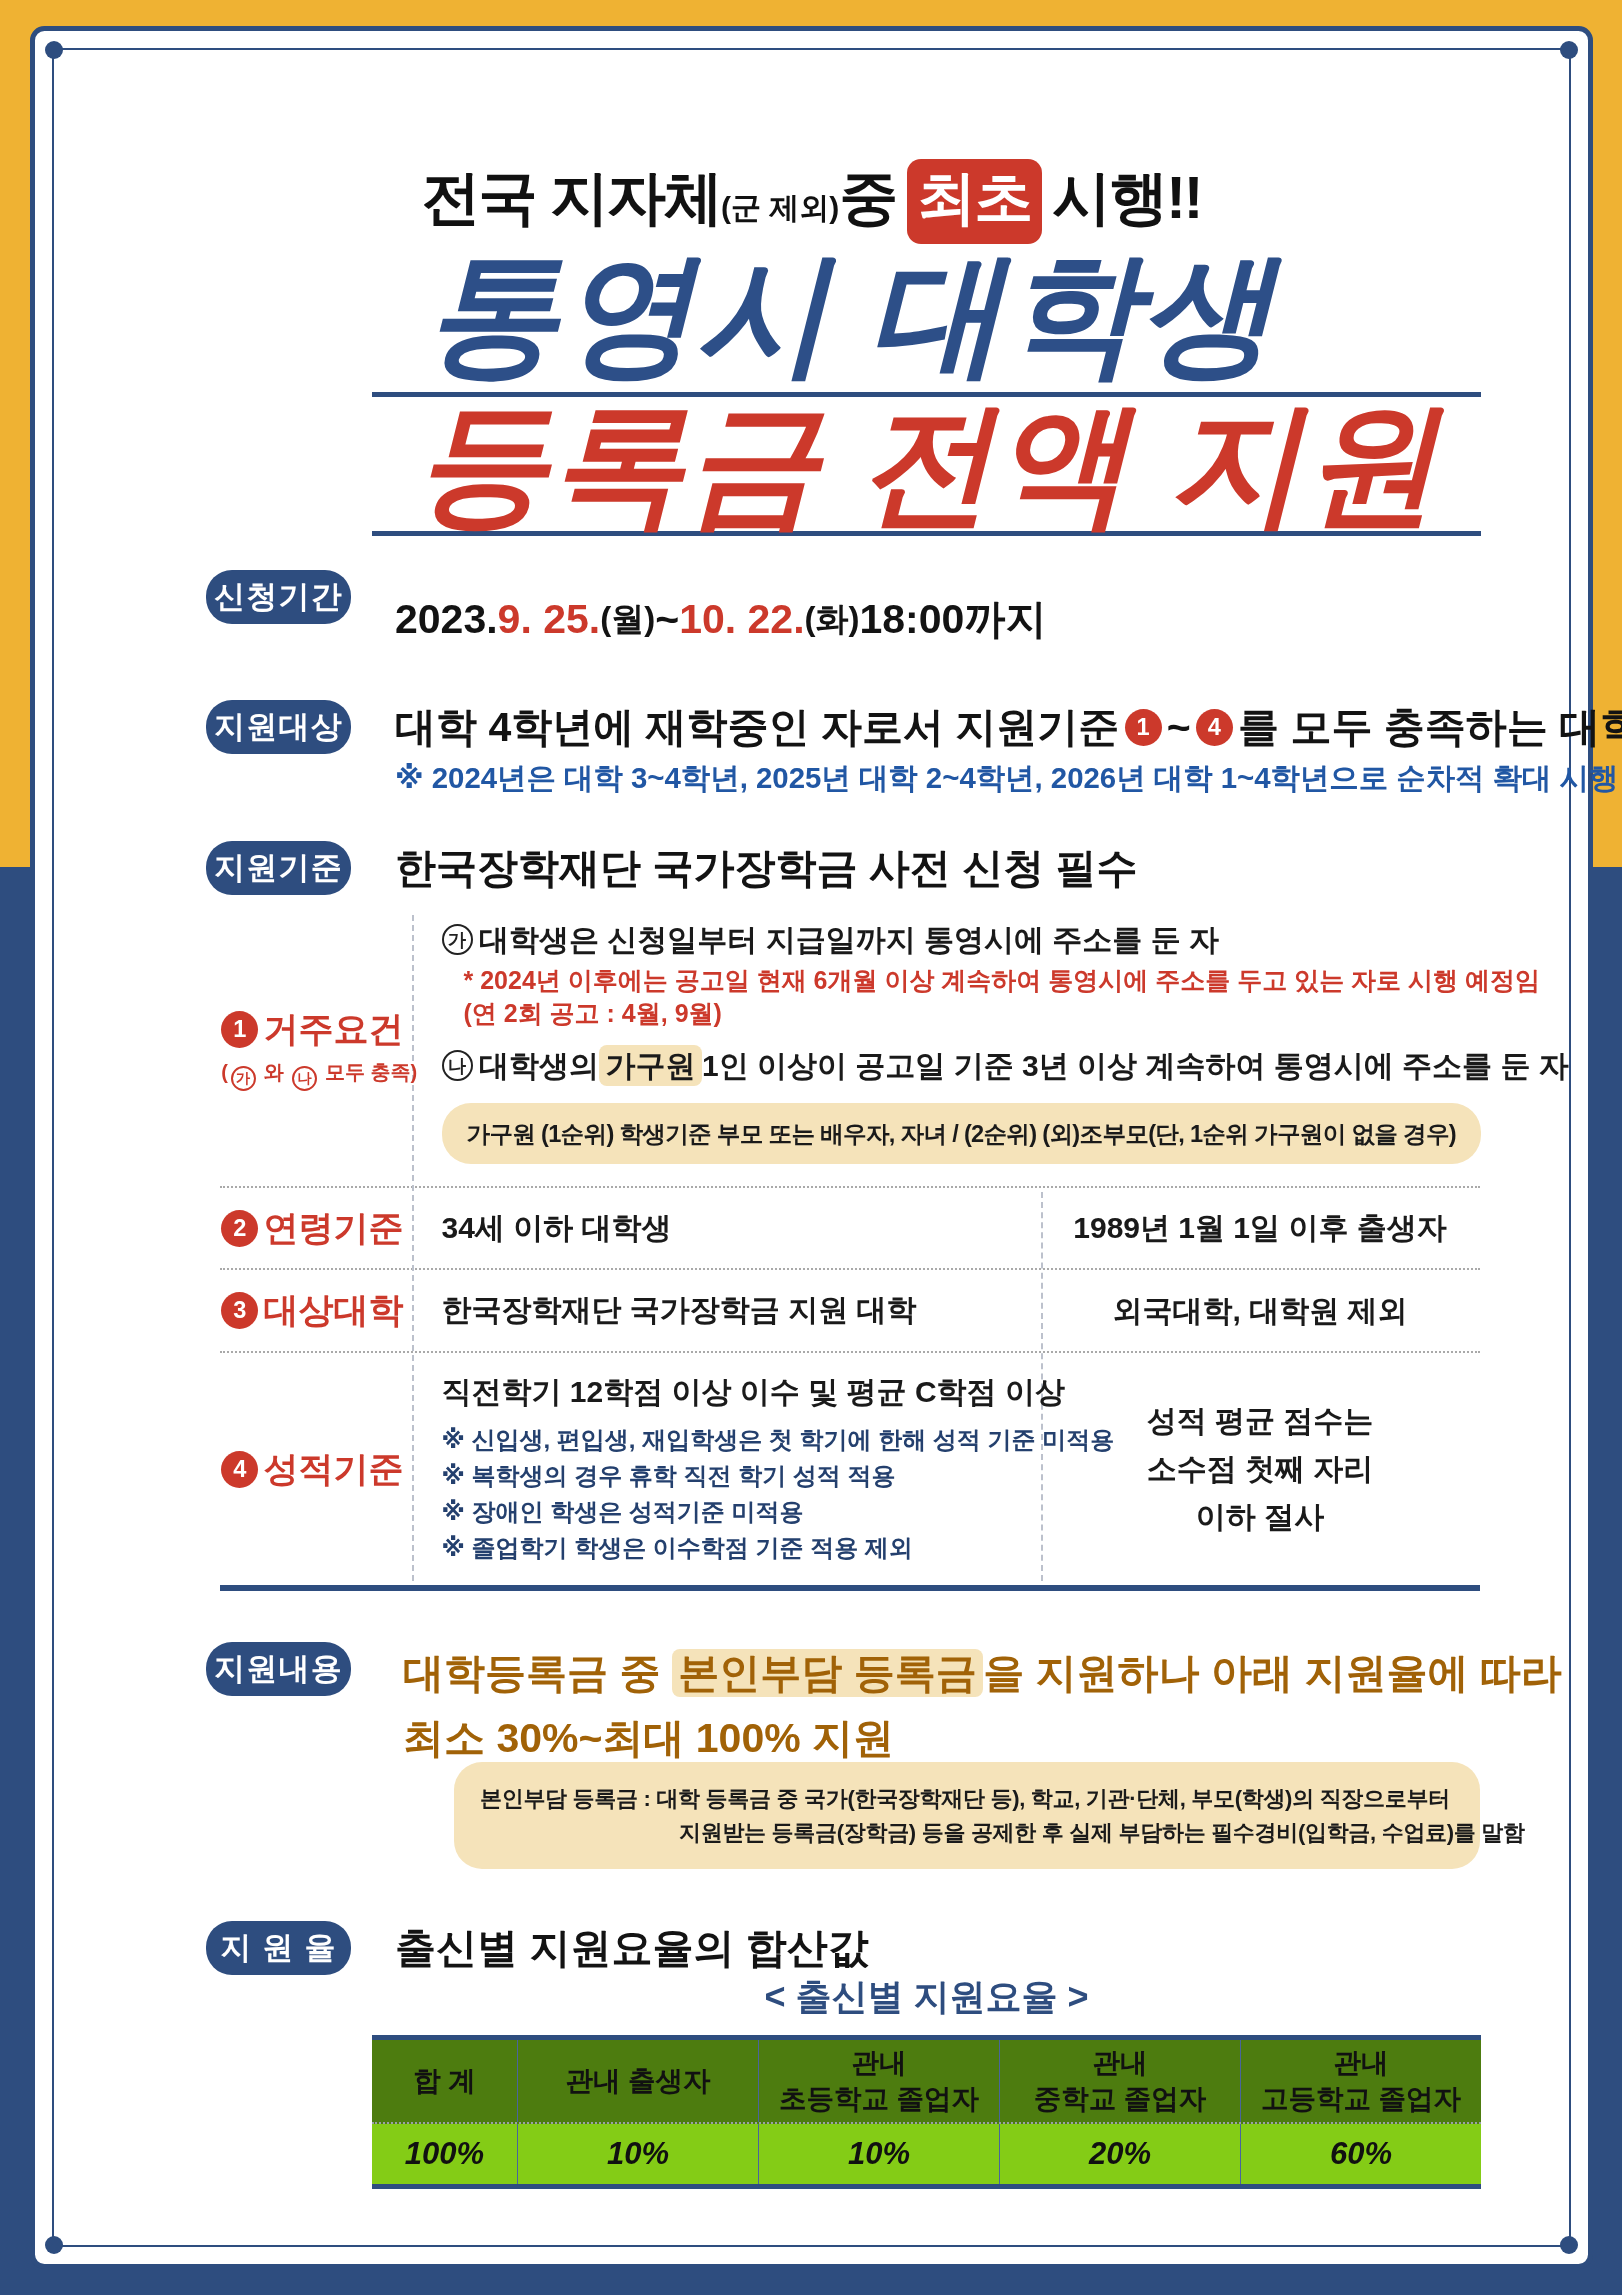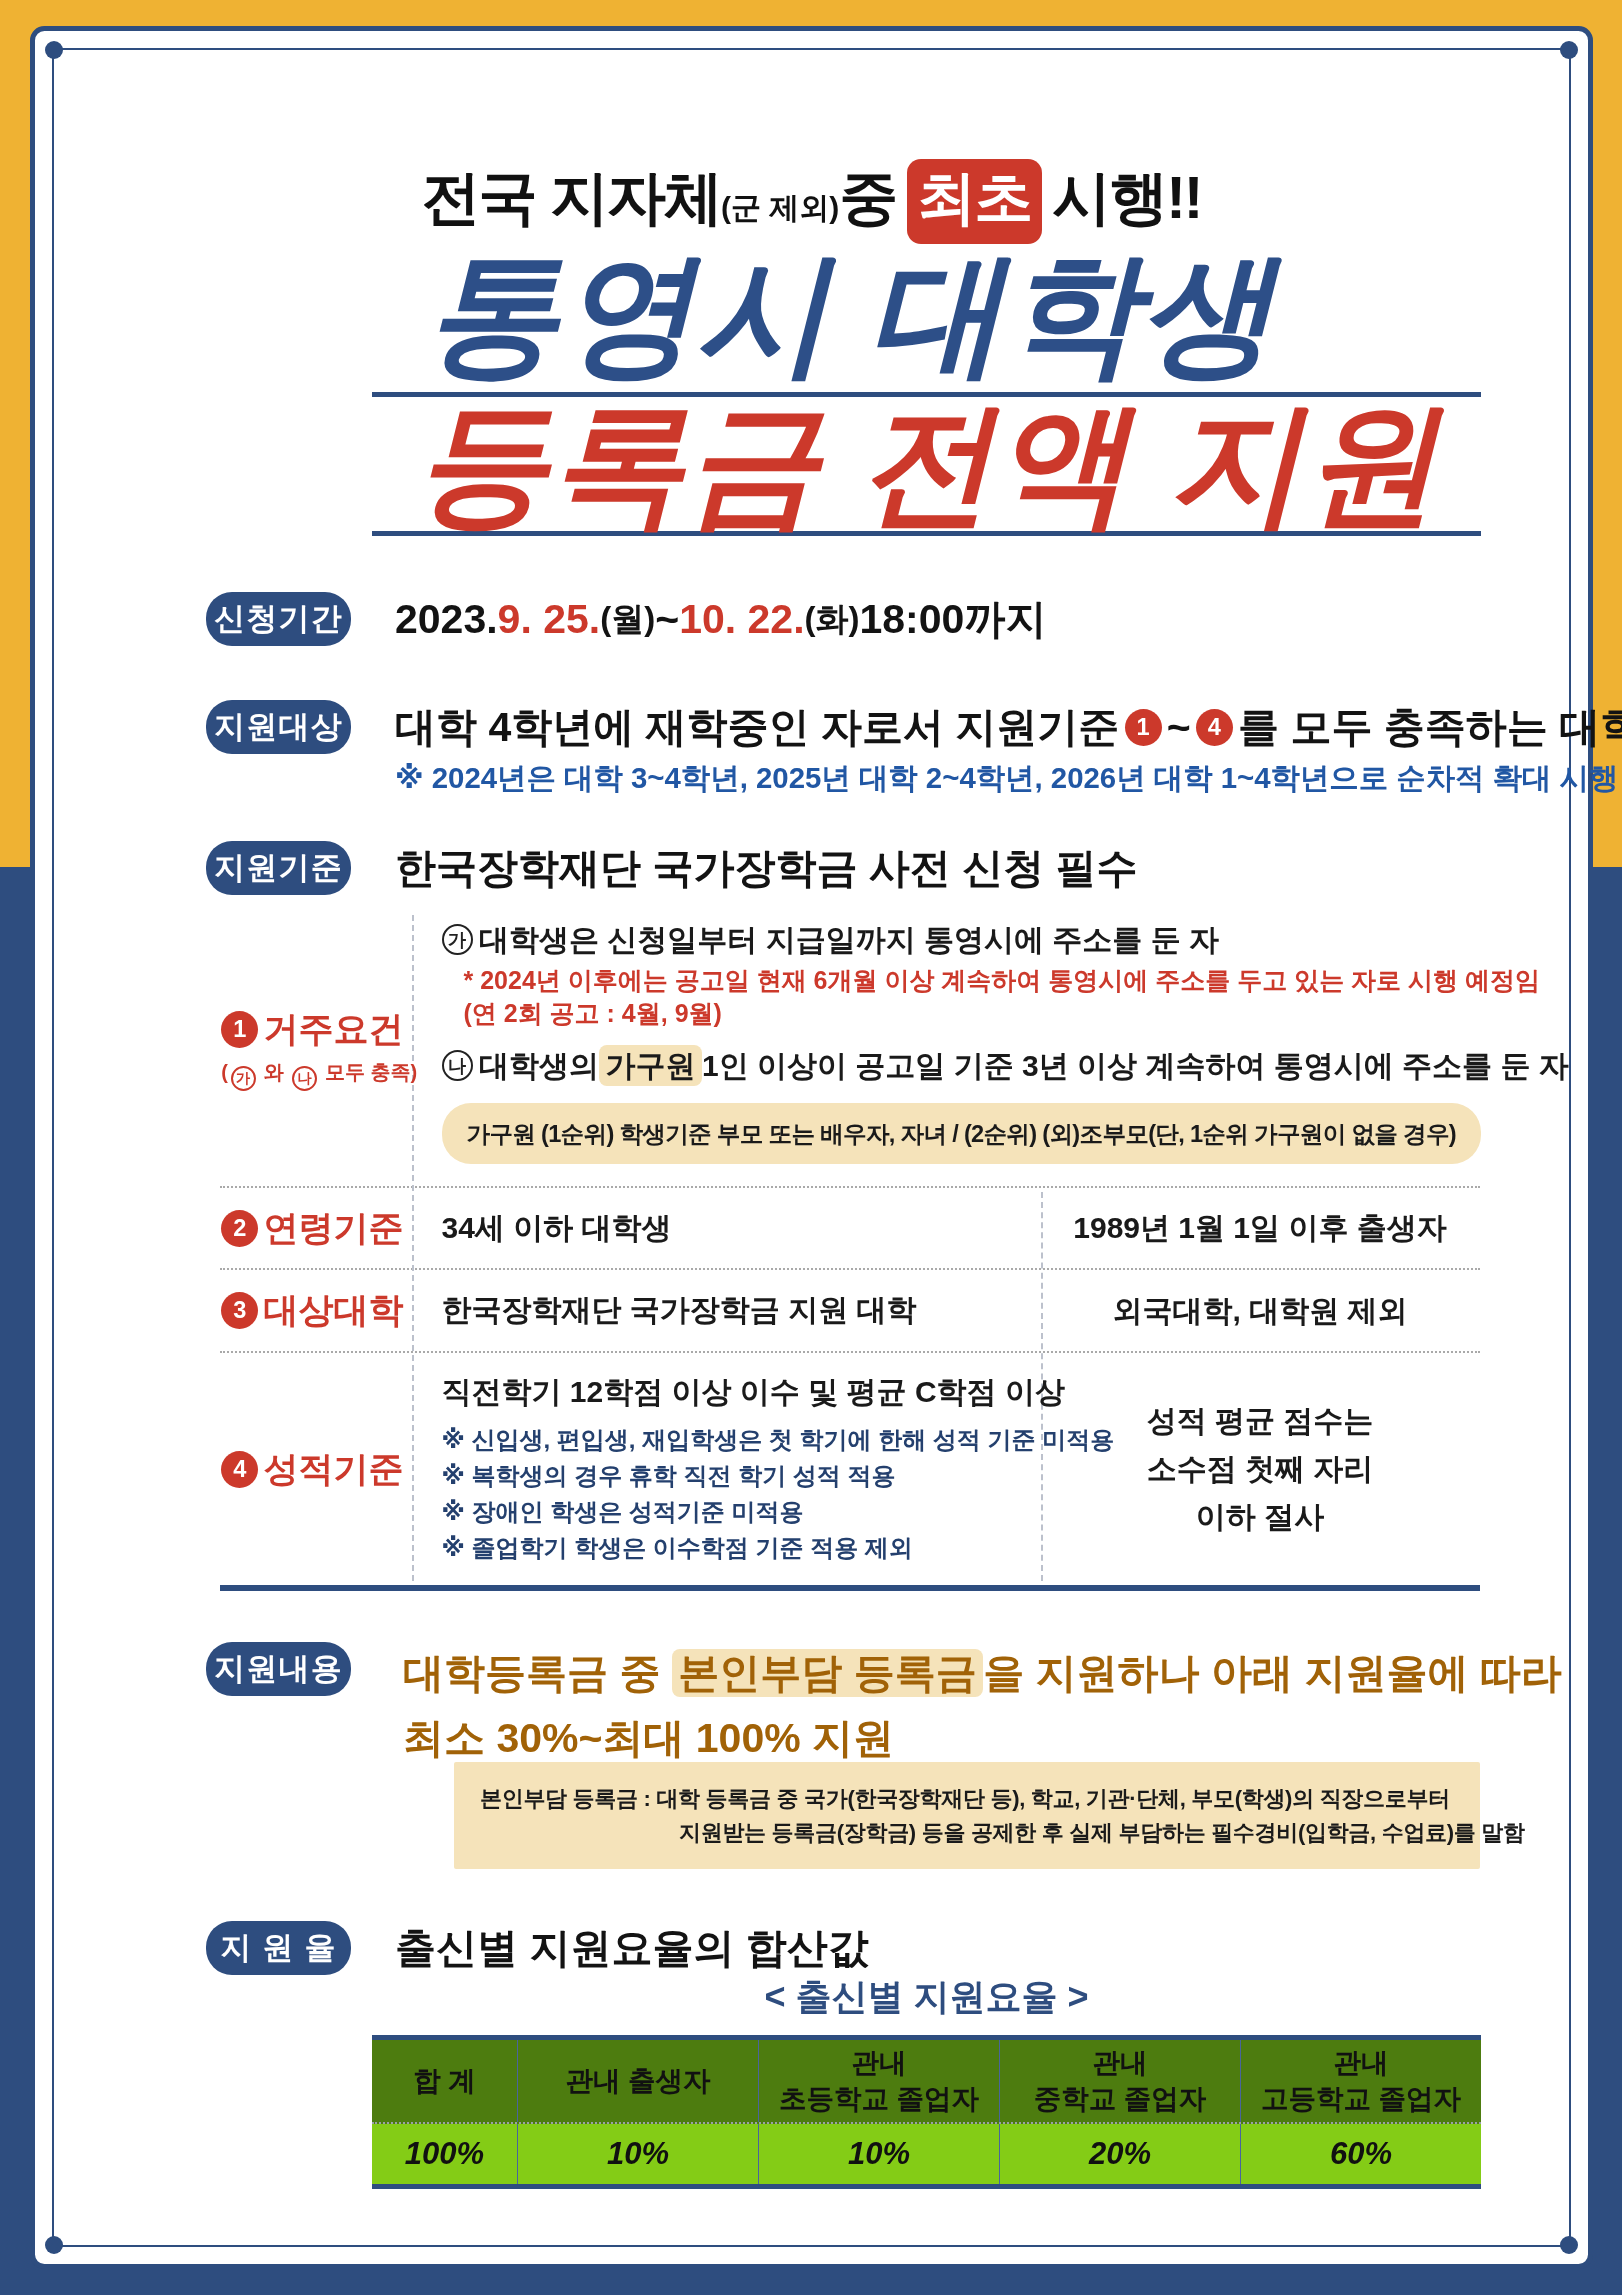--- a/index.html
+++ b/index.html
@@ -68,21 +68,21 @@
   .tanbox{display:inline-block;background:#F5E3BA;border-radius:29px;padding:14.4px 25px;margin-top:17px;
           font-size:23.6px;font-weight:600;color:#1a1a1a;letter-spacing:-0.7px;white-space:nowrap;}
   .tanbox b{font-weight:800;}
   .r4main{font-size:30px;font-weight:700;color:#1a1a1a;margin-bottom:9.2px;}
   .starnote{font-size:24px;font-weight:700;color:#24406E;line-height:36px;}
 
   
   .contentlines{position:absolute;left:368px;top:1610px;font-size:41px;font-weight:700;color:#a16207;
                 line-height:65px;white-space:nowrap;}
   .defbox{position:absolute;left:419px;top:1731px;width:1026px;box-sizing:border-box;background:#F5E3BA;
-          border-radius:2px;padding:19.6px 26px;font-size:22px;font-weight:600;color:#1a1a1a;
+          border-radius:28px;padding:19.6px 26px;font-size:22px;font-weight:600;color:#1a1a1a;
           line-height:34px;letter-spacing:-0.3px;white-space:nowrap;}
   .defbox b{font-weight:800;}
   .defbox .indent{padding-left:199px;}
 
   
   .ratesub{position:absolute;left:337px;top:1942px;width:1109px;text-align:center;
            font-size:36px;font-weight:800;color:#2E4D7F;white-space:nowrap;}
   .t2{position:absolute;left:337px;top:2004px;width:1109px;box-sizing:border-box;
       border-top:5.9px solid #2E4D7F;border-bottom:5.9px solid #2E4D7F;}
   .t2head{display:flex;background:#4d7c0f;height:82px;border-bottom:2.6px dotted #9AA0A8;}
@@ -106,21 +106,21 @@
       <div class="cdot br"></div>
     </div>
 
     <div class="topline">
       <span>전국 지자체</span><span class="paren">(군 제외)</span><span>중</span><span class="hl-first">최초</span><span>시행!!</span>
     </div>
 
     <div class="title t1">통영시 대학생</div>
     <div class="title t2">등록금 전액 지원</div>
 
-    <div class="badge" style="top:561px">신청기간</div>
+    <div class="badge" style="top:539px">신청기간</div>
     <div class="rowtext" style="top:561px">
       <span>2023. </span>
       <span class="red">9. 25.</span>
       <span class="paren-sm">(월)</span>
       <span> ~ </span>
       <span class="red">10. 22.</span>
       <span class="paren-sm">(화)</span>
       <span> 18:00까지</span>
     </div>
 

